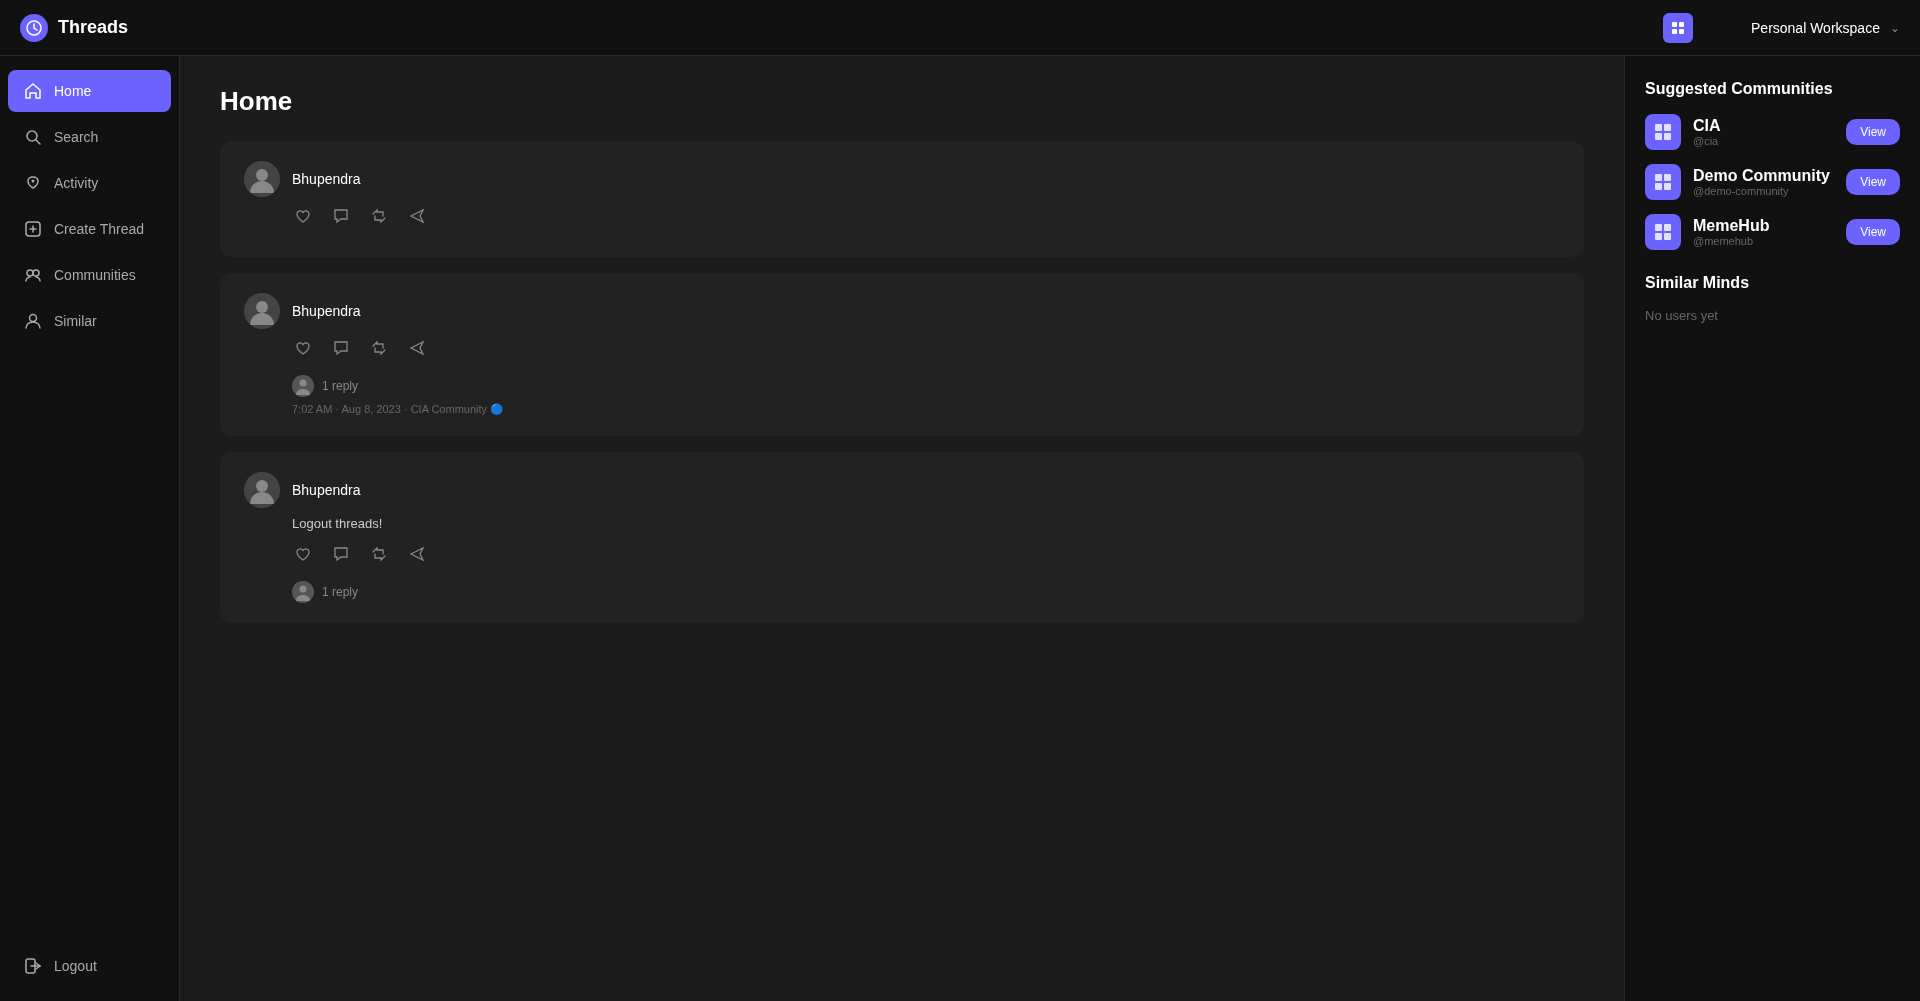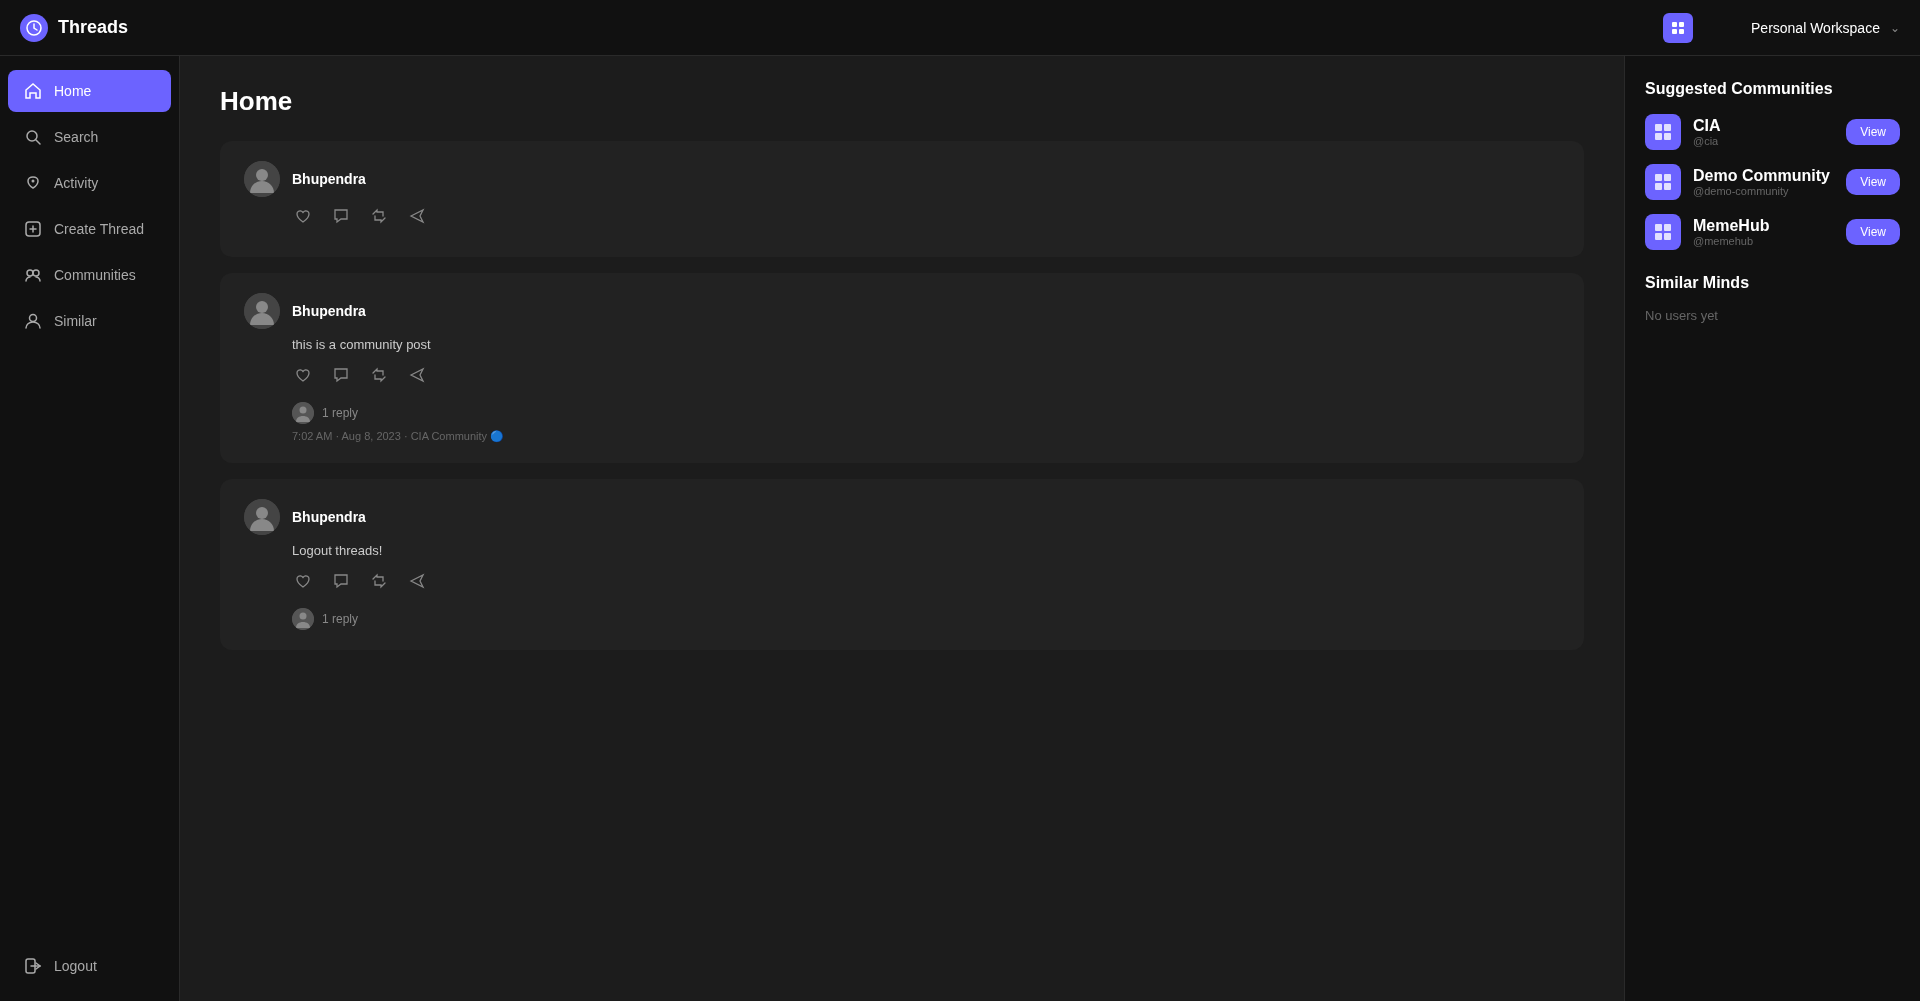--- a/index.html
+++ b/index.html
@@ -143,21 +143,21 @@
       border-radius: 50%;
       background: #444;
       display: flex; align-items: center; justify-content: center;
       font-size: 16px;
       overflow: hidden;
       flex-shrink: 0;
     }
     .avatar svg { width: 36px; height: 36px; }
     .post-author {
       font-size: 14px;
-      font-weight: 700;
+      font-weight: 400;
       color: #fff;
     }
     .post-content {
       font-size: 13px;
       color: #ccc;
       margin-bottom: 12px;
       padding-left: 48px;
     }
     .post-actions {
       display: flex;
@@ -407,21 +407,20 @@
       <div class="post-header">
         <div class="avatar">
           <svg viewBox="0 0 36 36" fill="none">
             <circle cx="18" cy="18" r="18" fill="#444"></circle>
             <circle cx="18" cy="14" r="6" fill="#888"></circle>
             <path d="M6 32C6 25 11.4 20 18 20C24.6 20 30 25 30 32" fill="#888"></path>
           </svg>
         </div>
         <span class="post-author">Bhupendra</span>
       </div>
-      <div class="post-content">this is a community post</div>
       <div class="post-actions">
         <button class="action-btn">
           <svg width="18" height="18" viewBox="0 0 18 18" fill="none">
               <path d="M9 15S3 11 3 7C3 5 4.8 3.5 7 4C8 4.3 8.6 5 9 5.5C9.4 5 10 4.3 11 4C13.2 3.5 15 5 15 7C15 11 9 15 9 15Z" stroke="#888" stroke-width="1.3" fill="none"></path>
             </svg>
         </button>
         <button class="action-btn">
           <svg width="18" height="18" viewBox="0 0 18 18" fill="none">
               <path d="M3 3H15V12H9L5 15V12H3V3Z" stroke="#888" stroke-width="1.3" fill="none"></path>
             </svg>

